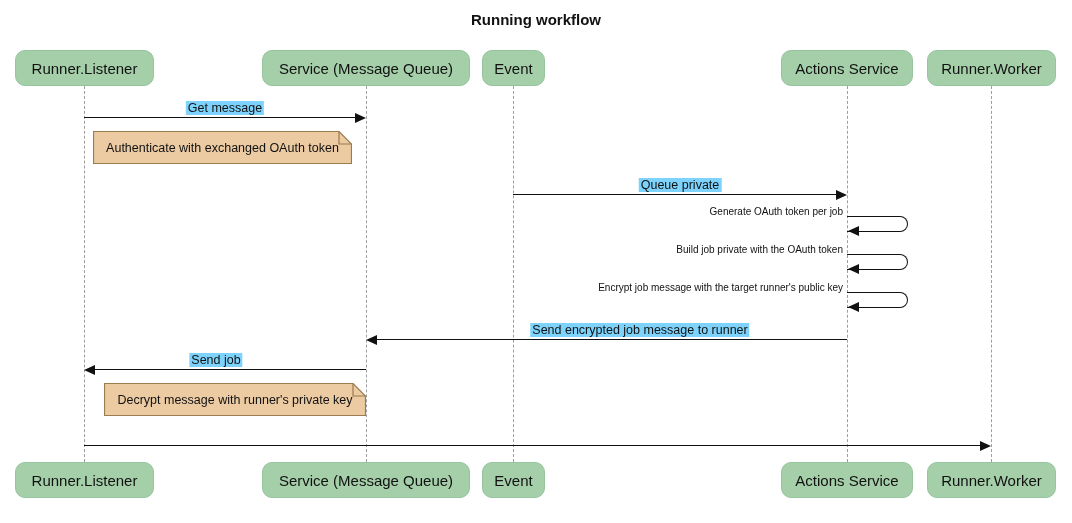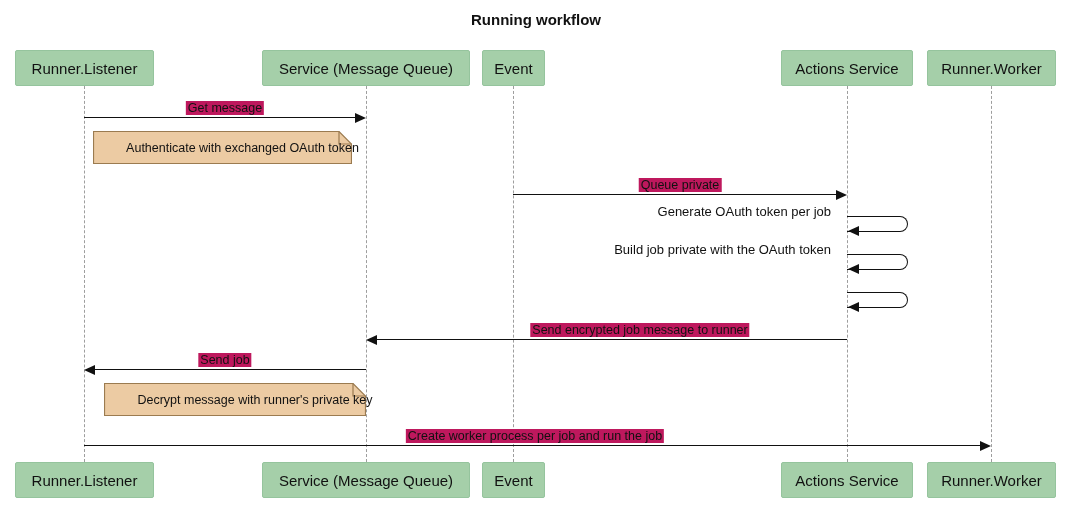--- a/index.html
+++ b/index.html
@@ -26,21 +26,21 @@
     height: 376px;
     width: 0;
     border-left: 1px dashed var(--lifeline, #9e9e9e);
   }
   .actor {
     position: absolute;
     height: 36px;
     box-sizing: border-box;
     background: var(--actor-fill, #a5cfa9);
     border: 1px solid var(--actor-border, #97c49e);
-    border-radius: 2px;
+    border-radius: 10px;
     display: flex;
     align-items: center;
     justify-content: center;
     font-size: 15px;
     white-space: nowrap;
   }
   .msg-line {
     position: absolute;
     height: 0;
     border-top: 1.5px solid var(--line, #111);
@@ -58,44 +58,43 @@
     border-top: 5px solid transparent;
     border-bottom: 5px solid transparent;
     border-right: 11px solid var(--line, #111);
   }
   .msg-label {
     position: absolute;
     transform: translateX(-50%);
     font-size: 12.5px;
     line-height: 14px;
     white-space: nowrap;
-    background: #be185d;
+    background: #7dd3fc;
     padding: 0 2px;
   }
   .selfloop {
     position: absolute;
     left: 847px;
     width: 61px;
     height: 16px;
     box-sizing: border-box;
     border: 1.5px solid var(--line, #111);
     border-left: none;
     border-radius: 0 10px 10px 0;
   }
   .self-label {
     position: absolute;
-    right: 241px;
-    font-size: 13px;
+    right: 229px;
+    font-size: 10px;
     line-height: 14px;
     white-space: nowrap;
     text-align: center;
   }
   .note {
     position: absolute;
-    padding-left: 20px;
   }
   .note svg { position: absolute; left: 0; top: 0; }
   .note-text {
     position: relative;
     width: 100%; height: 100%;
     display: flex;
     align-items: center;
     justify-content: center;
     font-size: 12.5px;
     white-space: nowrap;
@@ -137,40 +136,40 @@
   <div class="arrow-right" style="left:836px; top:190px"></div>
 
   <div class="self-label" style="top:205px">Generate OAuth token per job</div>
   <div class="selfloop" style="top:216px"></div>
   <div class="arrow-left" style="left:848px; top:226px"></div>
 
   <div class="self-label" style="top:243px">Build job private with the OAuth token</div>
   <div class="selfloop" style="top:254px"></div>
   <div class="arrow-left" style="left:848px; top:264px"></div>
 
+  <div class="self-label" style="top:281px">Encrypt job message with the target runner's public key</div>
   <div class="selfloop" style="top:292px"></div>
   <div class="arrow-left" style="left:848px; top:302px"></div>
 
   <div class="msg-label" style="left:640px; top:323px">Send encrypted job message to runner</div>
   <div class="msg-line" style="left:377px; top:339px; width:470px"></div>
   <div class="arrow-left" style="left:366px; top:335px"></div>
 
-  <div class="msg-label" style="left:225px; top:353px">Send job</div>
+  <div class="msg-label" style="left:216px; top:353px">Send job</div>
   <div class="msg-line" style="left:95px; top:369px; width:271px"></div>
   <div class="arrow-left" style="left:84px; top:365px"></div>
 
   <div class="note" style="left:104px; top:383px; width:262px; height:33px">
     <svg width="262" height="33" viewBox="0 0 262 33">
       <path d="M0.5,0.5 H249 L261.5,13 V32.5 H0.5 Z" fill="var(--note-fill)" stroke="var(--note-border)" stroke-width="1.2"></path>
       <path d="M249,0.5 V13 H261.5" fill="none" stroke="var(--note-border)" stroke-width="1.2"></path>
     </svg>
     <div class="note-text">Decrypt message with runner's private key</div>
   </div>
 
-  <div class="msg-label" style="left:535px; top:429px">Create worker process per job and run the job</div>
   <div class="msg-line" style="left:84px; top:445px; width:896px"></div>
   <div class="arrow-right" style="left:980px; top:441px"></div>
 
   <div class="actor" style="left:15px;  top:462px; width:139px">Runner.Listener</div>
   <div class="actor" style="left:262px; top:462px; width:208px">Service (Message Queue)</div>
   <div class="actor" style="left:482px; top:462px; width:63px">Event</div>
   <div class="actor" style="left:781px; top:462px; width:132px">Actions Service</div>
   <div class="actor" style="left:927px; top:462px; width:129px">Runner.Worker</div>
 
 </div>

